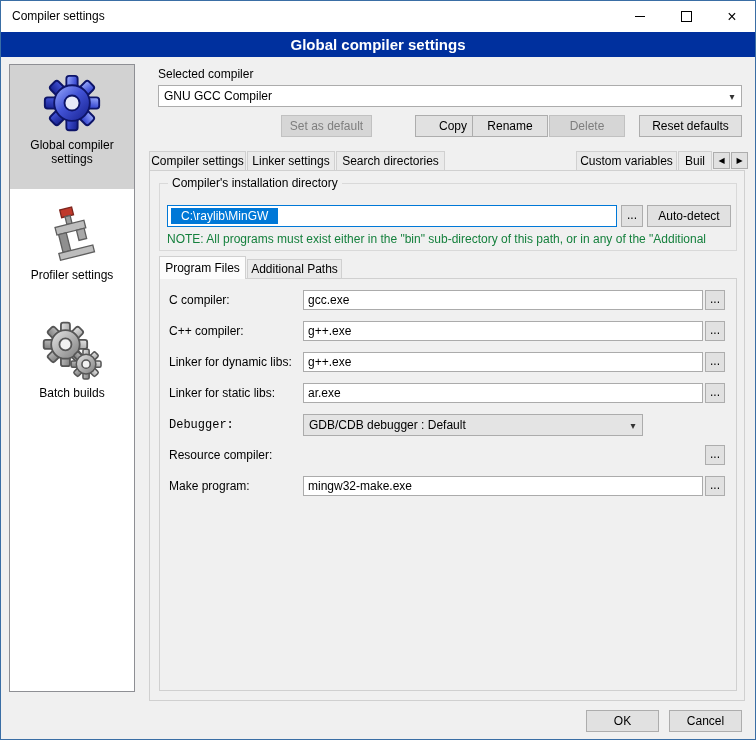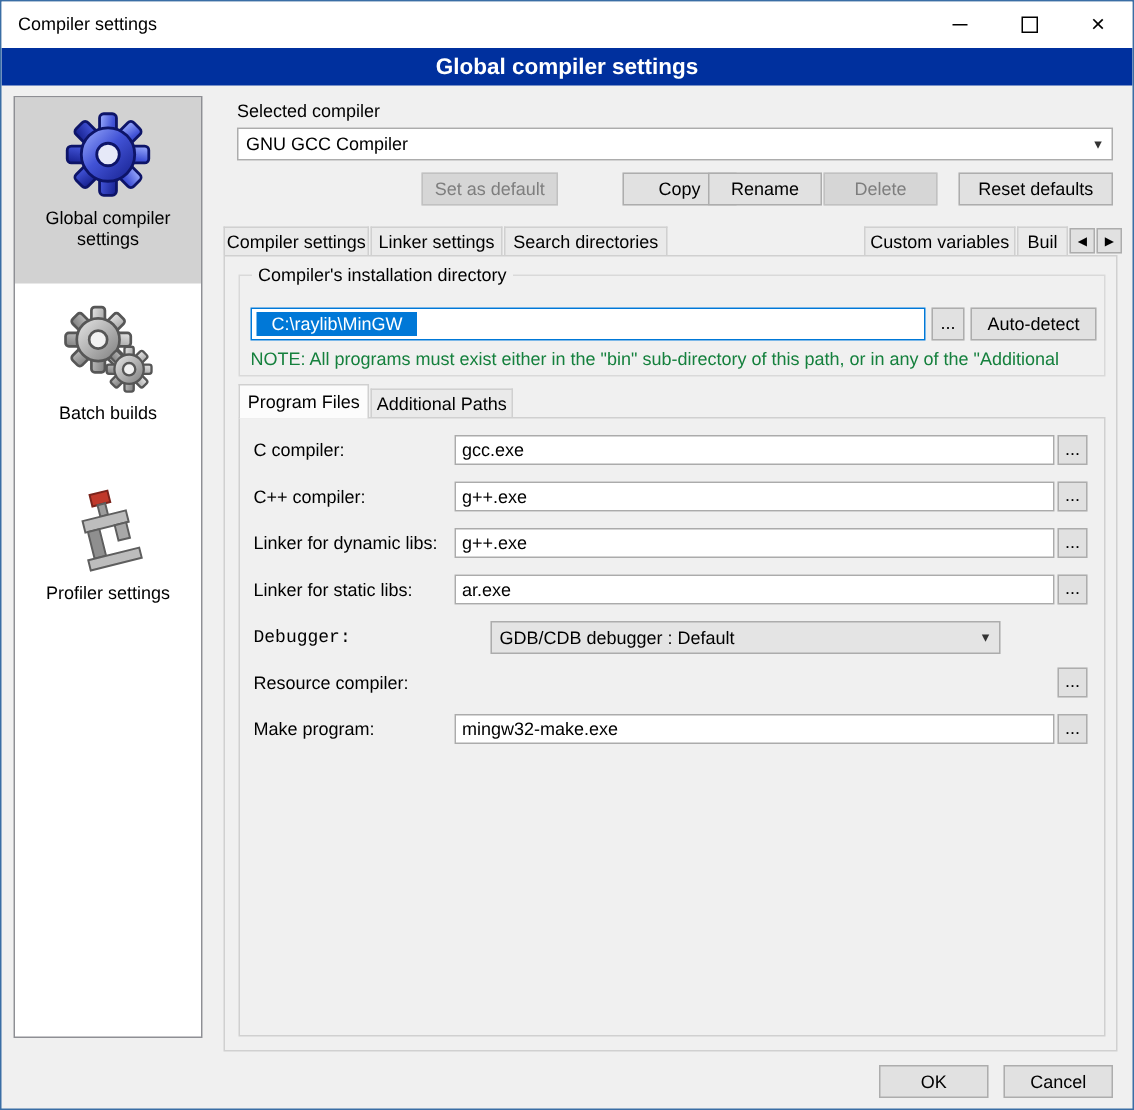--- a/index.html
+++ b/index.html
@@ -93,20 +93,34 @@
         <g fill="url(#bg1)" stroke="#0D1468" stroke-width="2" stroke-linejoin="round">
           <rect x="-6" y="-29" width="12" height="58" rx="3"></rect>
           <rect x="-6" y="-29" width="12" height="58" rx="3" transform="rotate(45)"></rect>
           <rect x="-6" y="-29" width="12" height="58" rx="3" transform="rotate(90)"></rect>
           <rect x="-6" y="-29" width="12" height="58" rx="3" transform="rotate(135)"></rect>
           <circle r="19"></circle>
         </g>
         <circle r="8" fill="#E6E9F8" stroke="#0D1468" stroke-width="2"></circle>
       </svg>
       <div class="sb-label">Global compiler settings</div>
+    </div>
+
+    <div class="sb-item" style="height:118px;padding-top:16px;">
+      <svg width="56" height="58" viewBox="0 0 64 64">
+        <g transform="rotate(-14 32 32)" stroke="#5E5E5E" stroke-width="1.5">
+          <rect x="25" y="2" width="14" height="9" fill="#C0392B" stroke="#7B241C"></rect>
+          <rect x="29" y="11" width="6" height="9" fill="#9C9C9C"></rect>
+          <rect x="15" y="20" width="34" height="9" fill="#BDBDBD"></rect>
+          <rect x="17" y="29" width="9" height="21" fill="#8F8F8F"></rect>
+          <rect x="38" y="29" width="9" height="12" fill="#A8A8A8"></rect>
+          <rect x="12" y="50" width="40" height="8" fill="#BDBDBD"></rect>
+        </g>
+      </svg>
+      <div class="sb-label">Profiler settings</div>
     </div>
 
     <div class="sb-item" style="height:120px;padding-top:14px;">
       <svg width="60" height="60" viewBox="-32 -32 64 64">
         <defs>
           <linearGradient id="gg1" x1="0%" y1="0%" x2="100%" y2="100%">
             <stop offset="0%" stop-color="#E6E6E6"></stop>
               <stop offset="100%" stop-color="#7E7E7E"></stop>
           </linearGradient>
         </defs>
@@ -126,34 +140,20 @@
             <rect x="-6" y="-29" width="12" height="58" rx="3" transform="rotate(45)"></rect>
             <rect x="-6" y="-29" width="12" height="58" rx="3" transform="rotate(90)"></rect>
             <rect x="-6" y="-29" width="12" height="58" rx="3" transform="rotate(135)"></rect>
             <circle r="19"></circle>
           </g>
           <circle r="8" fill="#F2F2F2" stroke="#565656" stroke-width="3"></circle>
         </g>
       </svg>
       <div class="sb-label">Batch builds</div>
     </div>
-
-    <div class="sb-item" style="height:118px;padding-top:16px;">
-      <svg width="56" height="58" viewBox="0 0 64 64">
-        <g transform="rotate(-14 32 32)" stroke="#5E5E5E" stroke-width="1.5">
-          <rect x="25" y="2" width="14" height="9" fill="#C0392B" stroke="#7B241C"></rect>
-          <rect x="29" y="11" width="6" height="9" fill="#9C9C9C"></rect>
-          <rect x="15" y="20" width="34" height="9" fill="#BDBDBD"></rect>
-          <rect x="17" y="29" width="9" height="21" fill="#8F8F8F"></rect>
-          <rect x="38" y="29" width="9" height="12" fill="#A8A8A8"></rect>
-          <rect x="12" y="50" width="40" height="8" fill="#BDBDBD"></rect>
-        </g>
-      </svg>
-      <div class="sb-label">Profiler settings</div>
-    </div>
   </div>
 
   <span class="lbl" style="left:157px;top:66px;">Selected compiler</span>
   <div class="combo" style="left:157px;top:84px;width:584px;height:22px;">
     <span class="txt">GNU GCC Compiler</span>
     <span class="arrow">▾</span>
   </div>
 
   <div class="btn disabled" style="left:280px;top:114px;width:91px;">Set as default</div>
   <div class="btn" style="left:394px;top:114px;width:76px;margin-left:20px;">Copy</div>
@@ -195,21 +195,21 @@
 
   <span class="lbl" style="left:168px;top:354px;">Linker for dynamic libs:</span>
   <input class="tinput" style="left: 302px; top: 351px; width: 400px;" value="g++.exe">
   <div class="btn browse" style="left:704px;top:351px;">...</div>
 
   <span class="lbl" style="left:168px;top:385px;">Linker for static libs:</span>
   <input class="tinput" style="left: 302px; top: 382px; width: 400px;" value="ar.exe">
   <div class="btn browse" style="left:704px;top:382px;">...</div>
 
   <span class="lbl" style="left:168px;top:417px;font-family:Liberation Mono, monospace;">Debugger:</span>
-  <div class="combo gray" style="left:302px;top:413px;width:340px;height:22px;margin-left:24px;">
+  <div class="combo gray" style="left:302px;top:413px;width:340px;height:22px;">
     <span class="txt">GDB/CDB debugger : Default</span>
     <span class="arrow">▾</span>
   </div>
 
   <span class="lbl" style="left:168px;top:447px;">Resource compiler:</span>
   <div class="btn browse" style="left:704px;top:444px;">...</div>
 
   <span class="lbl" style="left:168px;top:478px;">Make program:</span>
   <input class="tinput" style="left: 302px; top: 475px; width: 400px;" value="mingw32-make.exe">
   <div class="btn browse" style="left:704px;top:475px;">...</div>

